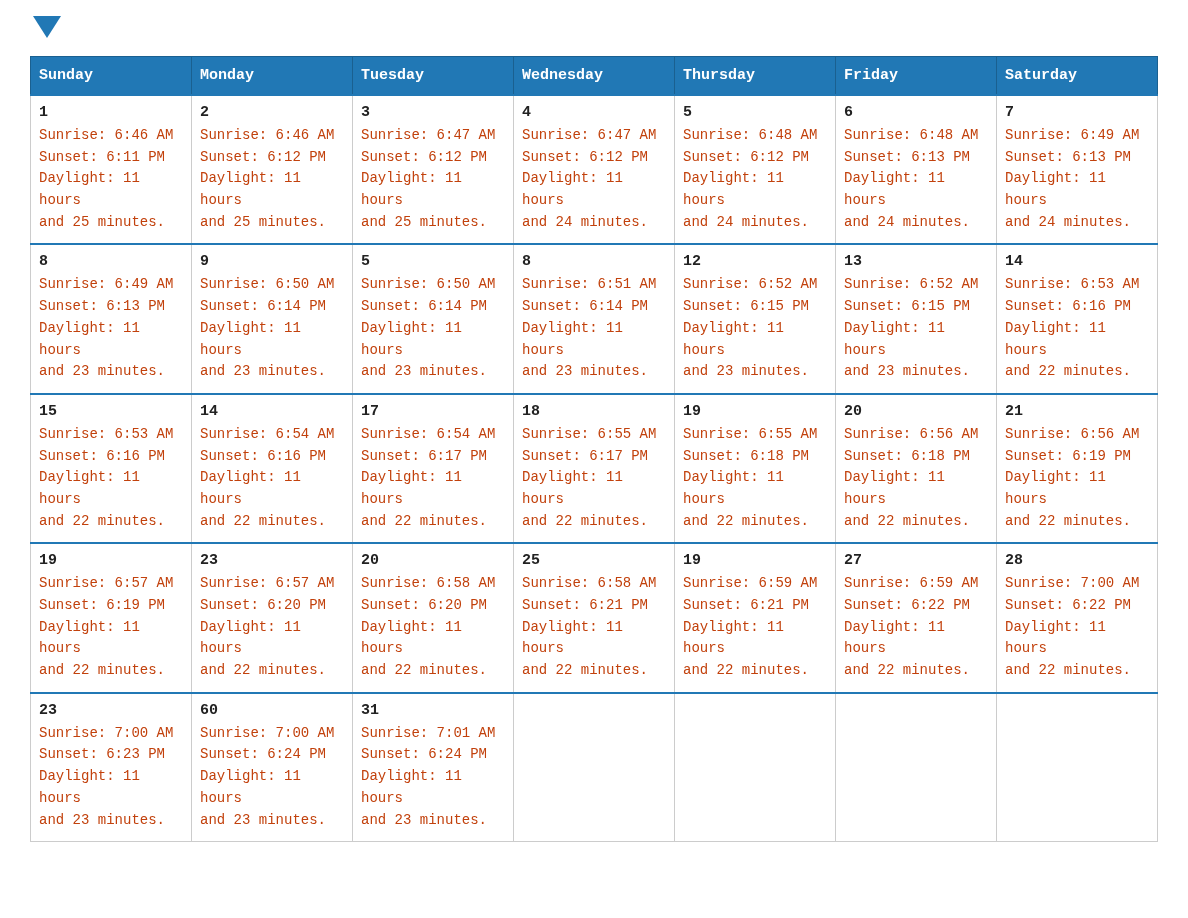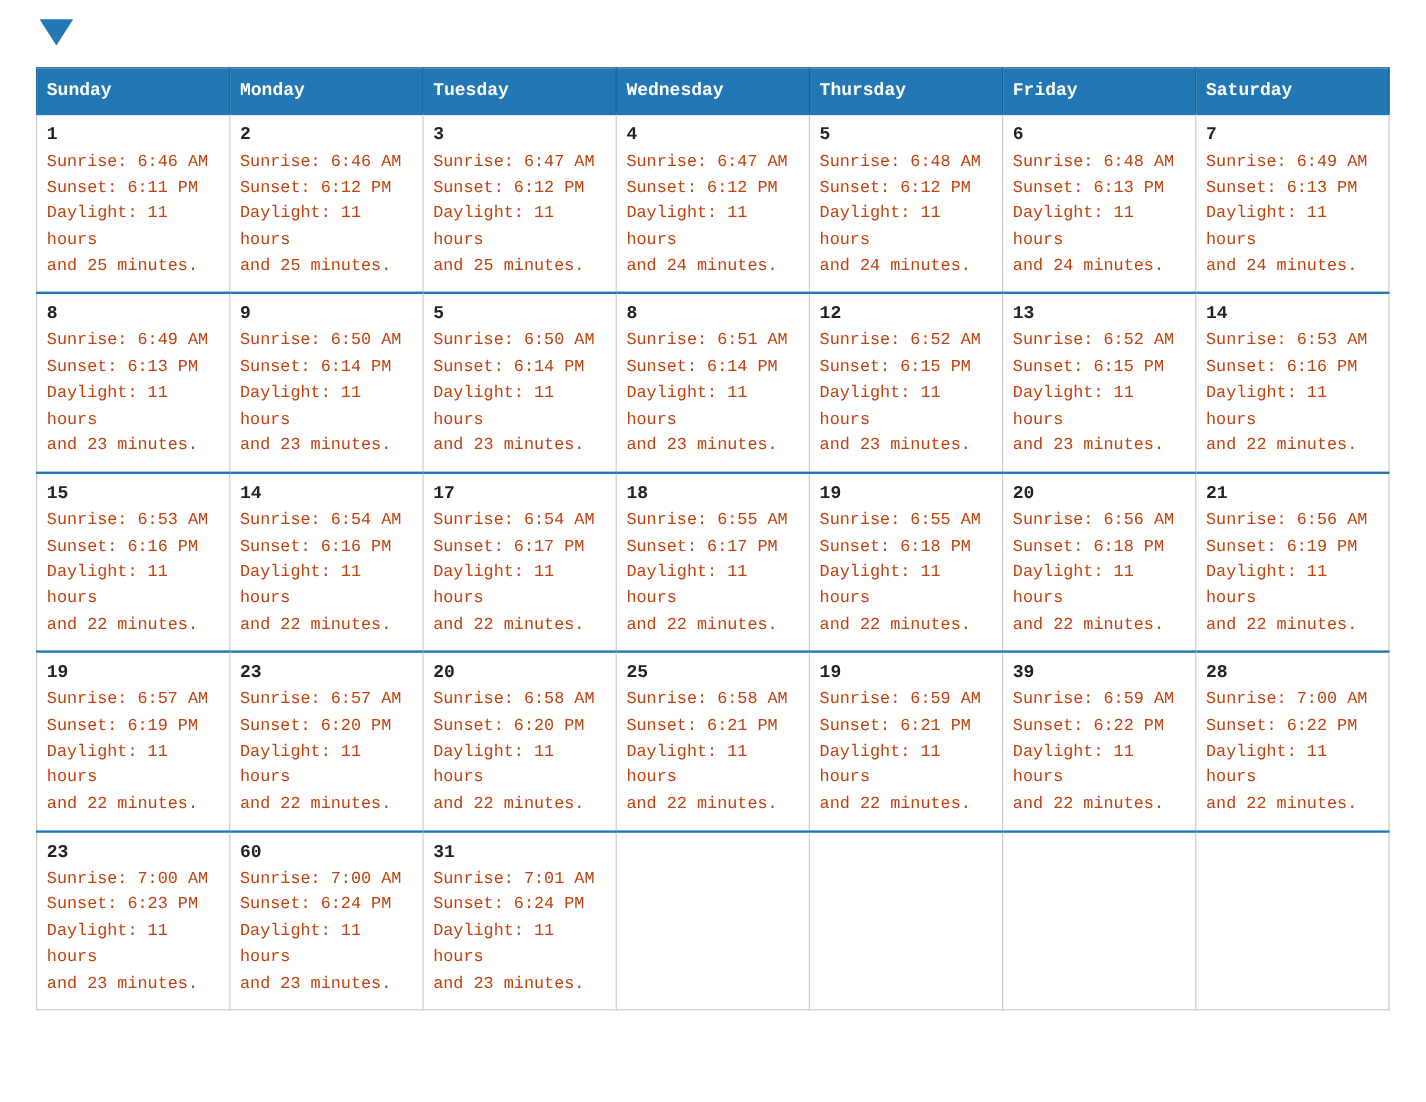--- a/index.html
+++ b/index.html
@@ -236,21 +236,21 @@
       </td>
         <td>
         <span class="day-number">25</span>
         <span class="day-info">Sunrise: 6:58 AM<br>Sunset: 6:21 PM<br>Daylight: 11 hours<br>and 22 minutes.</span>
       </td>
         <td>
         <span class="day-number">19</span>
         <span class="day-info">Sunrise: 6:59 AM<br>Sunset: 6:21 PM<br>Daylight: 11 hours<br>and 22 minutes.</span>
       </td>
         <td>
-        <span class="day-number">39</span>
+        <span class="day-number">27</span>
         <span class="day-info">Sunrise: 6:59 AM<br>Sunset: 6:22 PM<br>Daylight: 11 hours<br>and 22 minutes.</span>
       </td>
         <td>
         <span class="day-number">28</span>
         <span class="day-info">Sunrise: 7:00 AM<br>Sunset: 6:22 PM<br>Daylight: 11 hours<br>and 22 minutes.</span>
       </td>
       </tr>
       <tr>
         <td>
         <span class="day-number">23</span>

